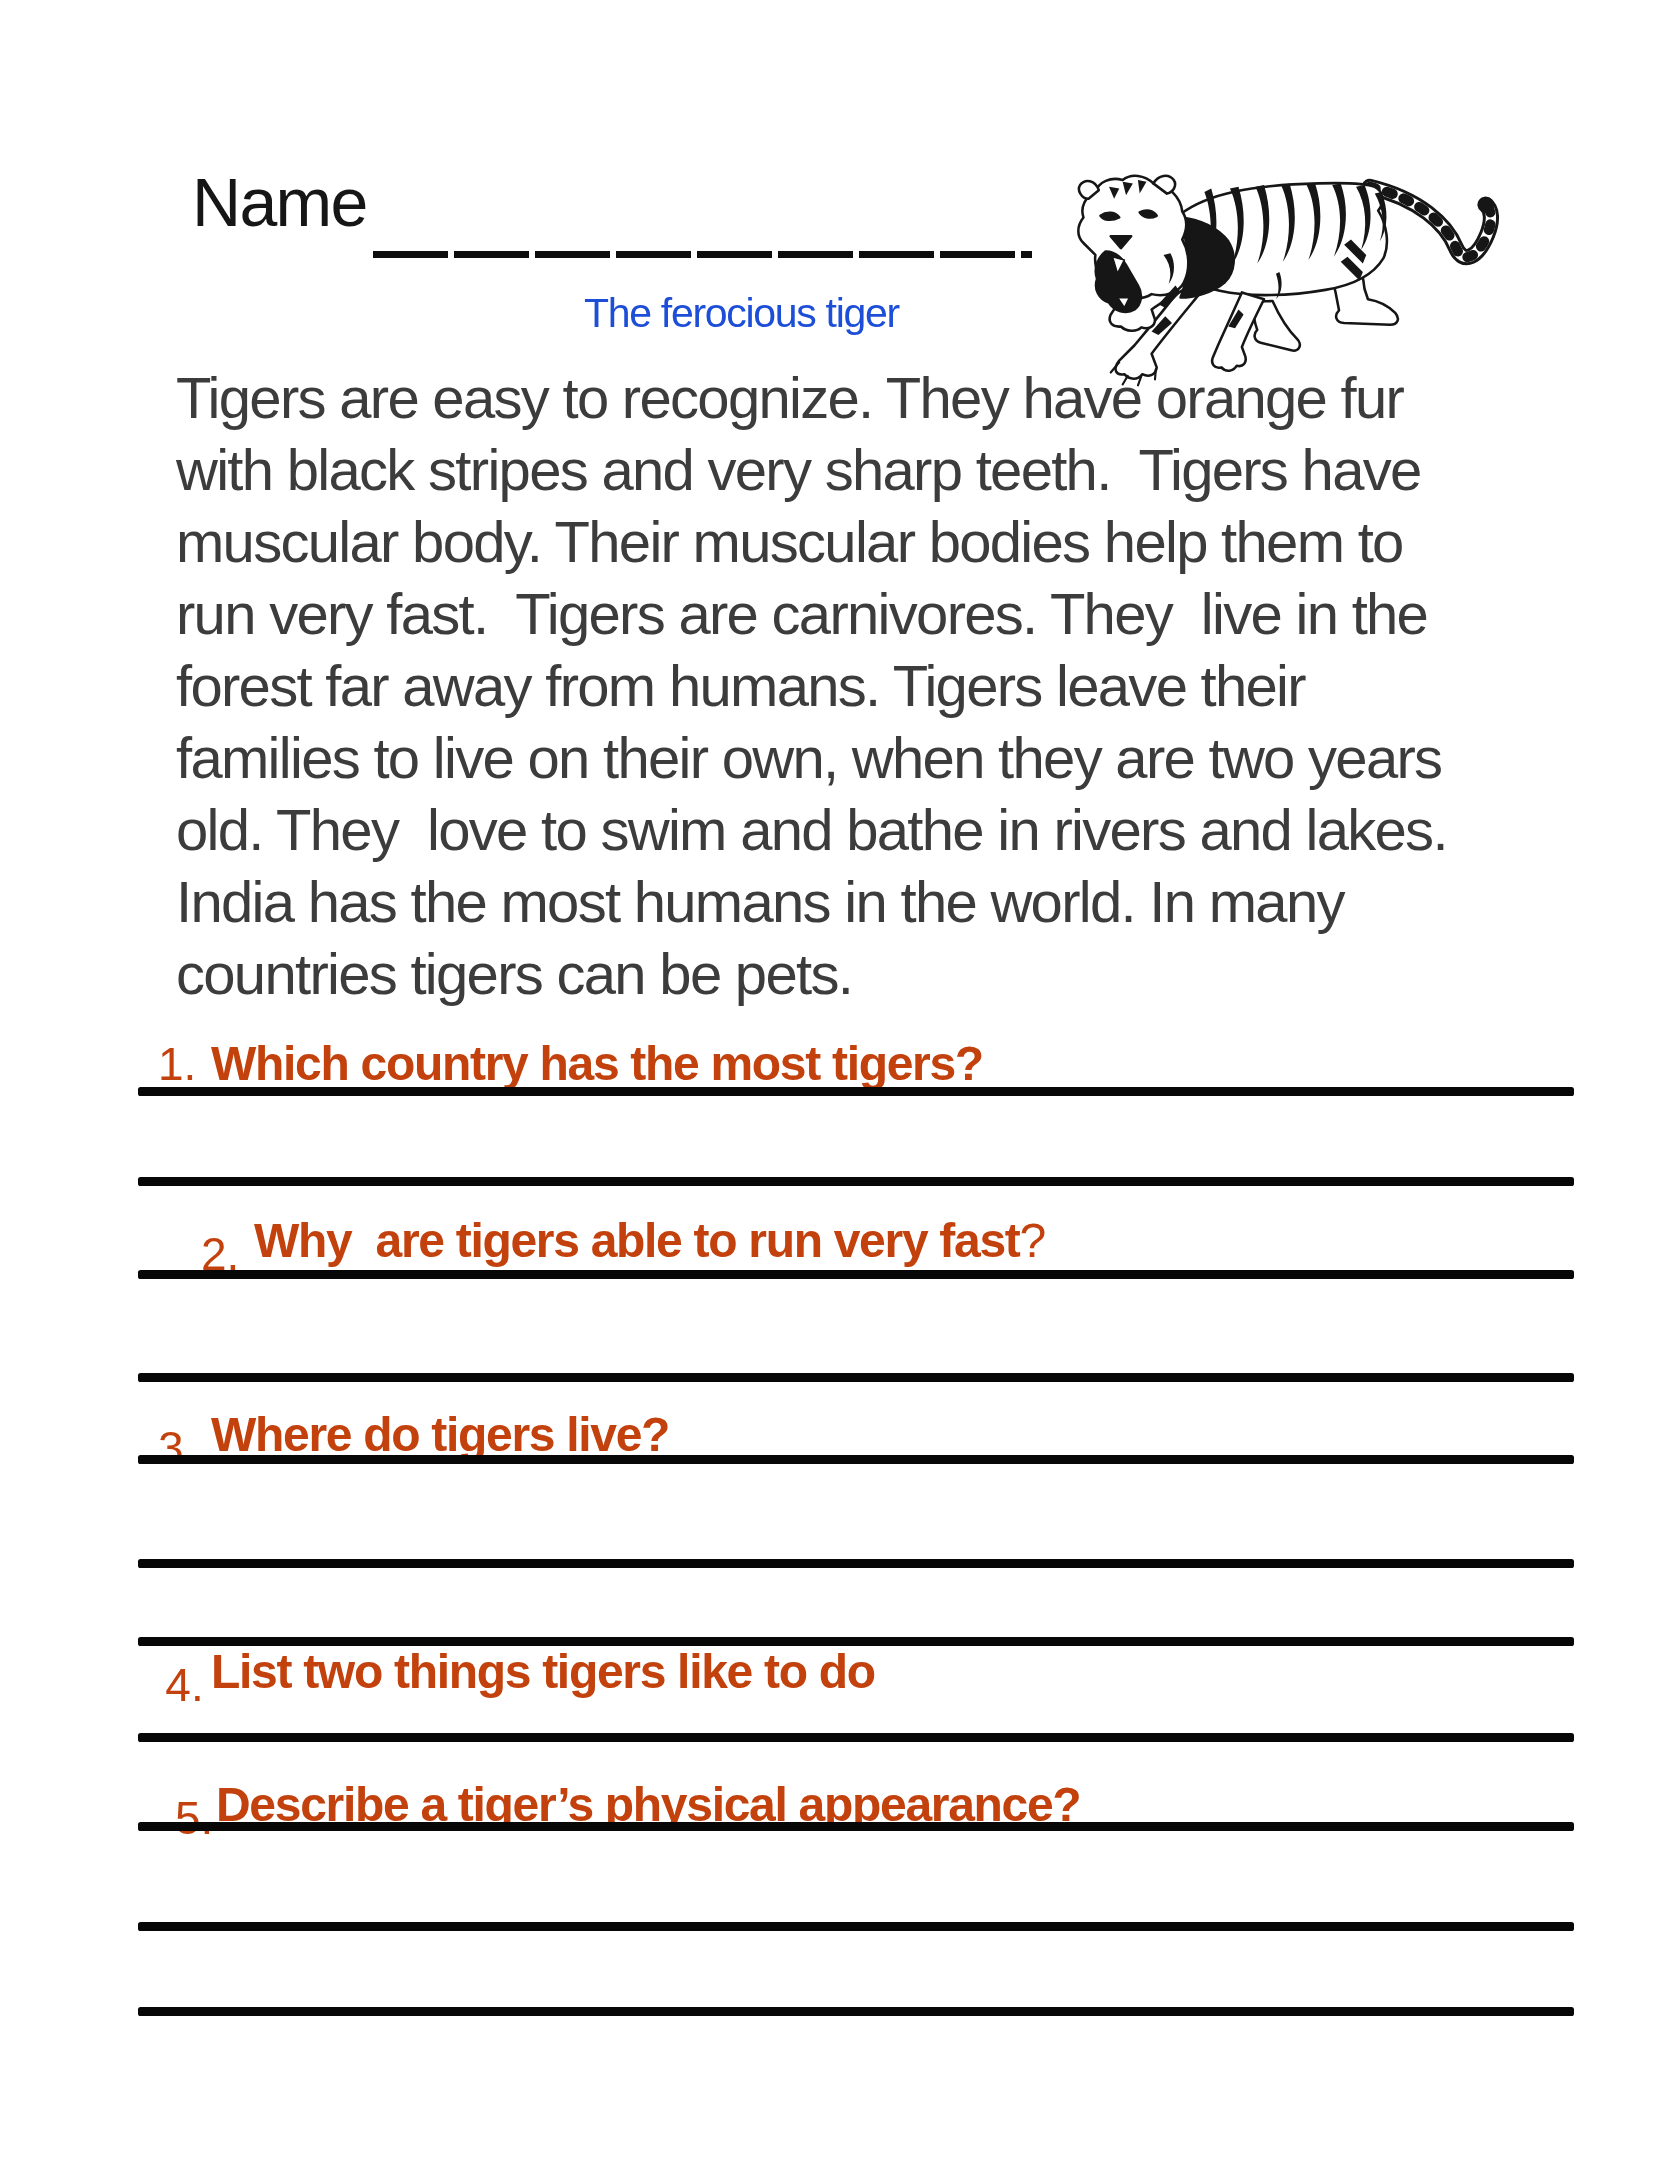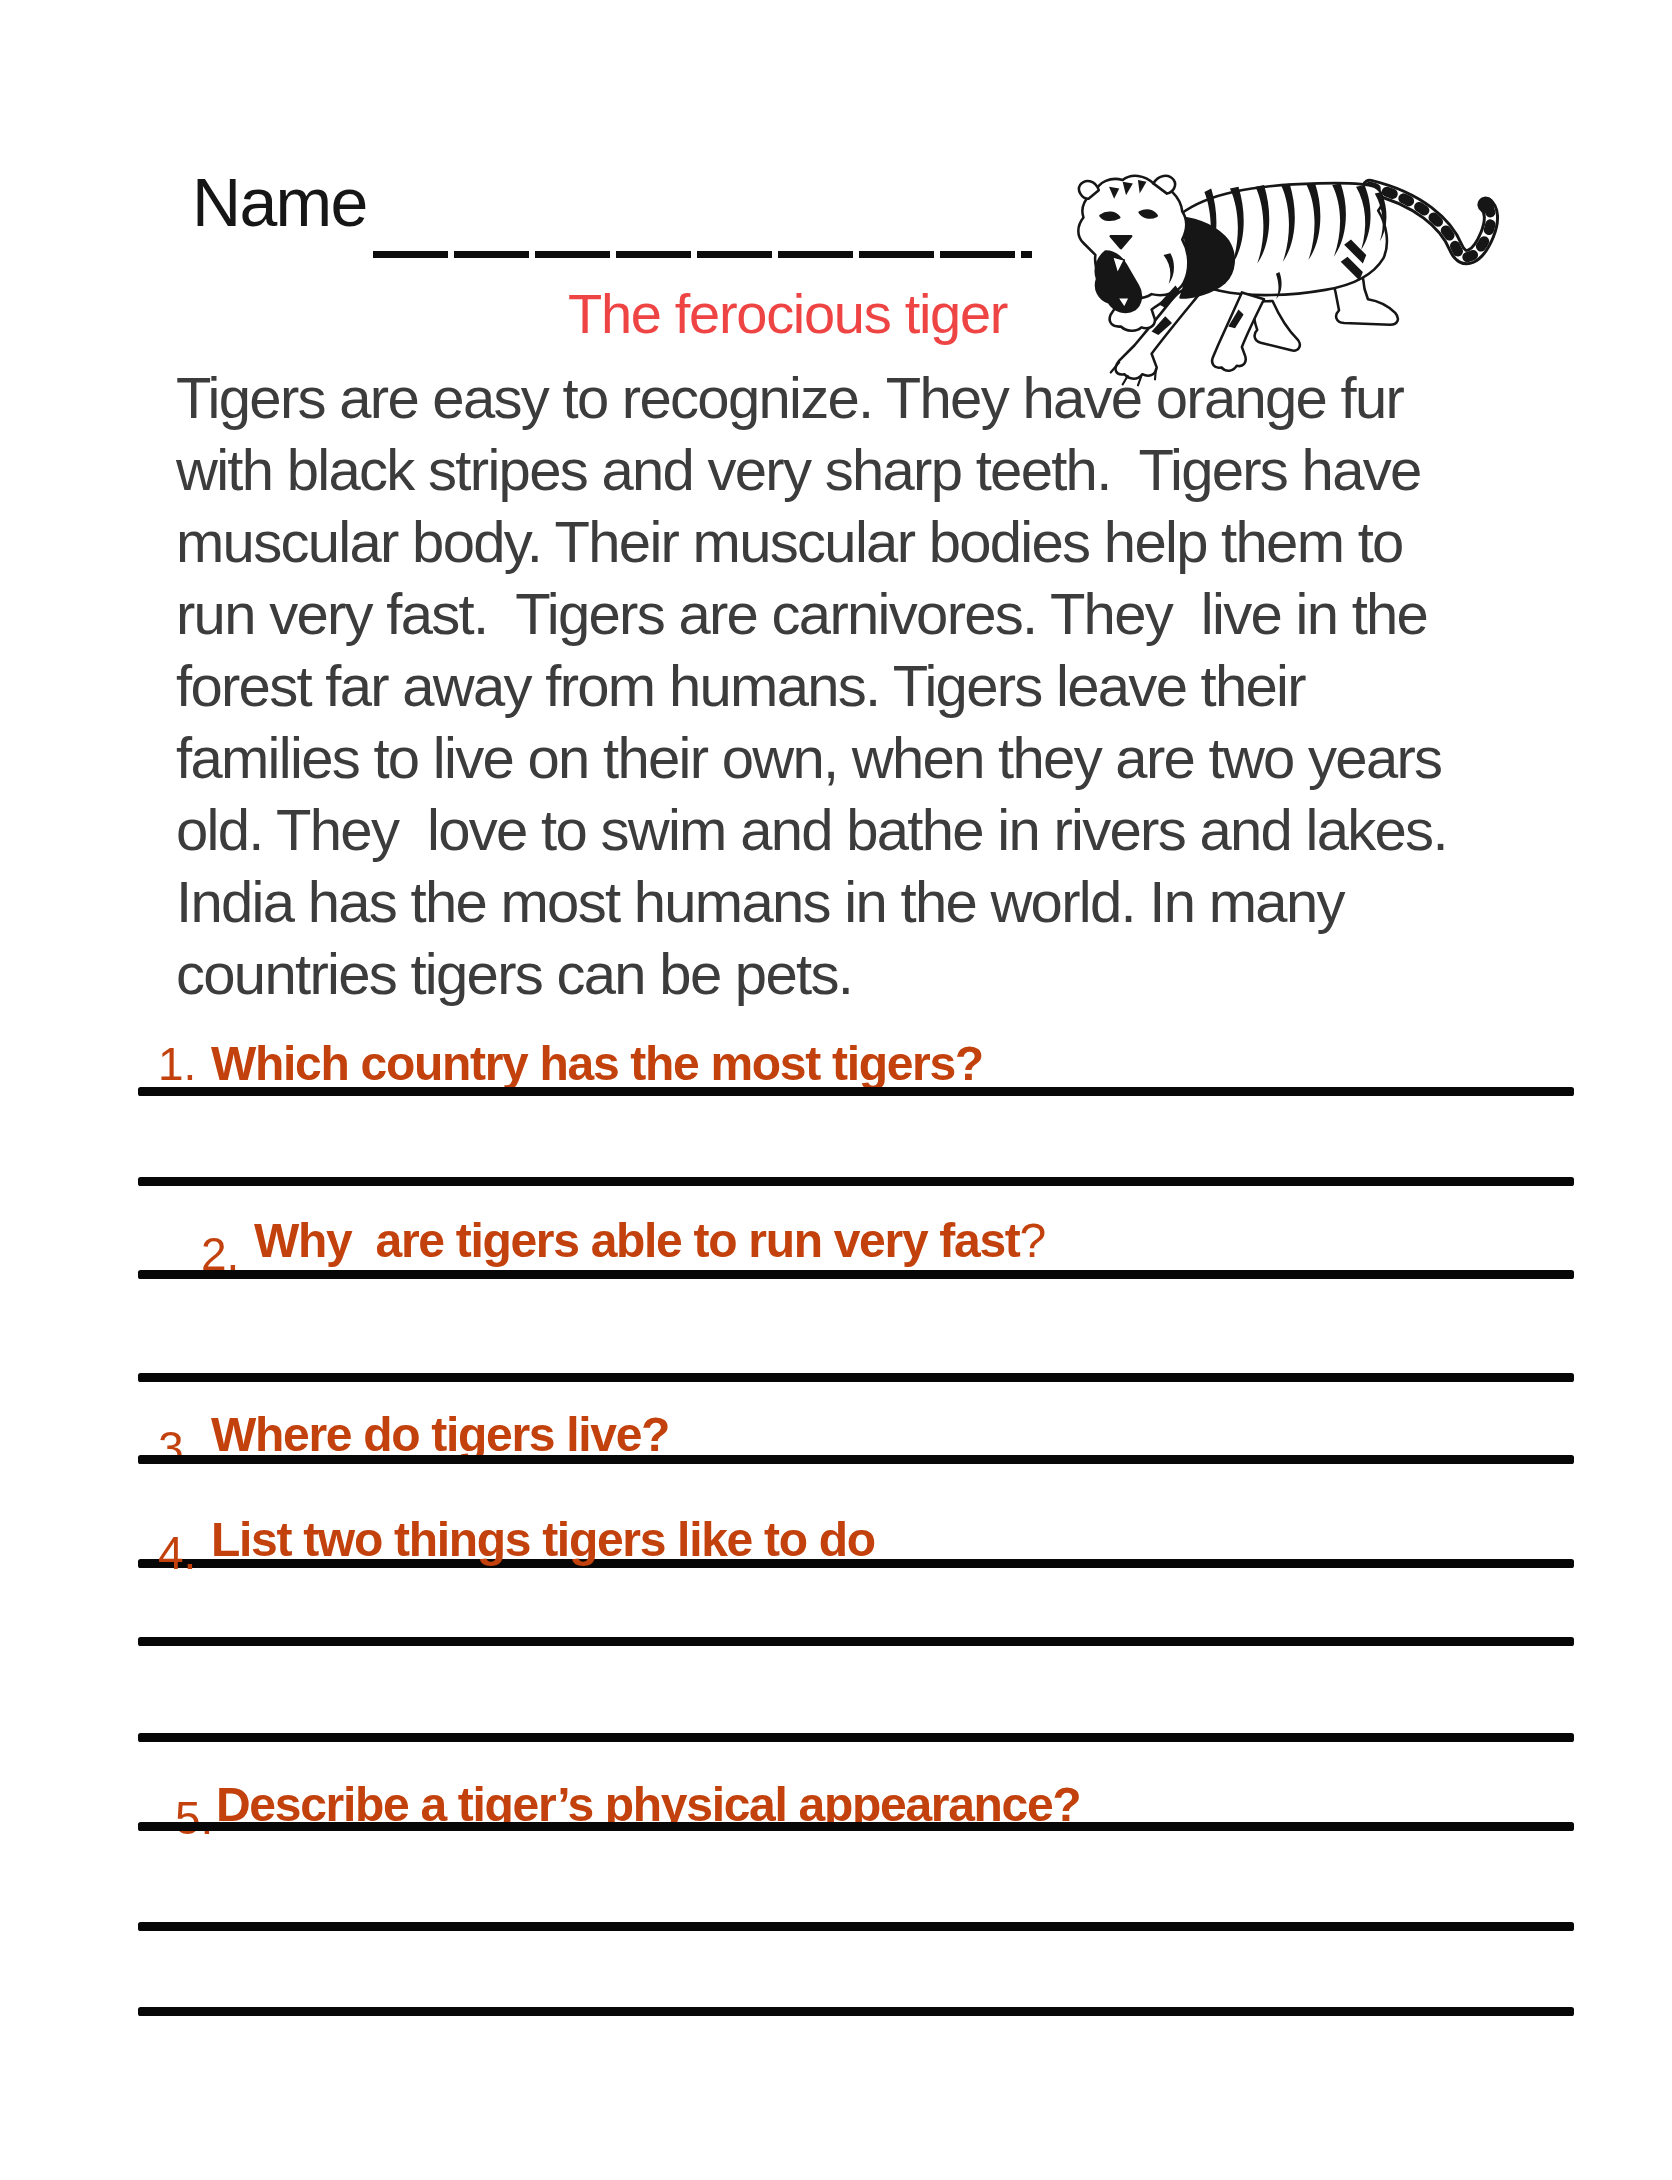--- a/index.html
+++ b/index.html
@@ -16,23 +16,23 @@
     position:absolute;left:192px;top:166px;
     font-size:68px;line-height:73px;letter-spacing:-1.7px;
     color:#161616;white-space:pre;
   }
   .name-line{
     position:absolute;left:373px;top:251px;
     width:659px;height:6.8px;
     background:repeating-linear-gradient(to right,#0d0d0d 0 75px,rgba(0,0,0,0) 75px 81px);
   }
   .title{
-    position:absolute;left:568px;top:283px;
-    font-size:56px;line-height:61px;letter-spacing:-1.3px;
-    color:#ef4444;white-space:pre;
+    position:absolute;left:584px;top:283px;
+    font-size:41px;line-height:61px;letter-spacing:-1.3px;
+    color:#1d4ed8;white-space:pre;
   }
   .tiger{
     position:absolute;left:1063px;top:173px;
     width:460px;height:215px;
   }
   
   .passage{
     position:absolute;left:168px;top:362px;
     font-size:58px;line-height:72px;letter-spacing:-1.7px;
     color:#3c3c3c;
@@ -47,21 +47,21 @@
   .qnum{
     display:inline-block;width:53px;
     font-weight:400;font-size:46px;letter-spacing:0;
   }
   .q2 .qnum,.q3 .qnum,.q4 .qnum,.q5 .qnum{transform:translateY(12.8px);}
   .q5 .qnum{width:41px;}
   .qsuffix{font-weight:400;}
   .q1{top:1036px;}
   .q2{top:1213px;margin-left:43px;}
   .q3{top:1407px;}
-  .q4{top:1512px;}
+  .q4{top:1644px;text-align:center;}
   .q5{top:1777px;margin-left:17px;}
   
   .rule{
     position:absolute;left:138px;width:1436px;height:9.4px;
     background:#070707;border-radius:2.6px;
   }
   .r-q1u{top:1087px;} .r-a1{top:1177px;}
   .r-q2u{top:1270px;} .r-a2{top:1373px;}
   .r-q3u{top:1455px;} .r-a3{top:1559px;}
   .r-q4u{top:1637px;} .r-a4{top:1733px;}

